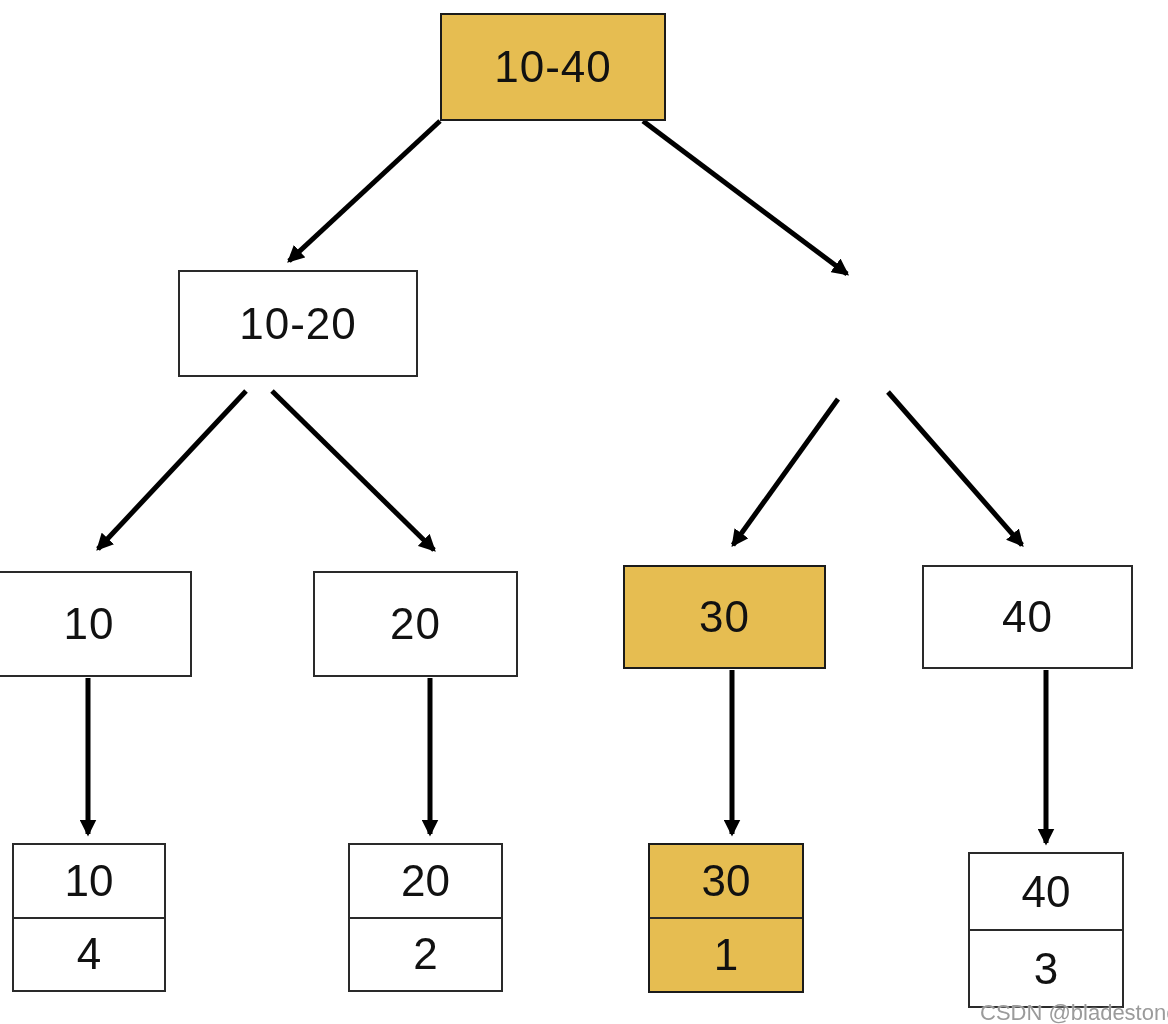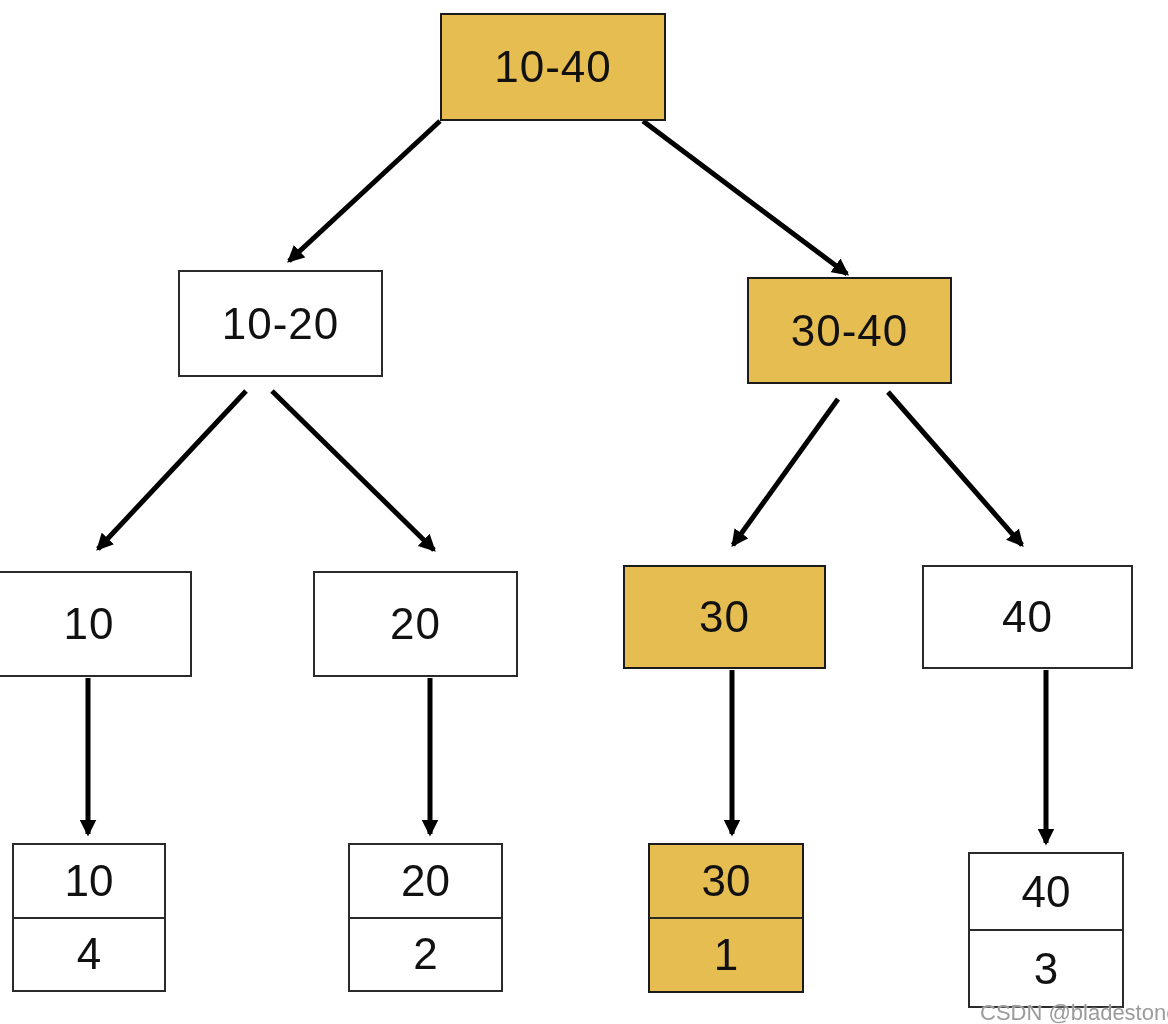--- a/index.html
+++ b/index.html
@@ -42,21 +42,21 @@
   .leaf .cell{
     flex:1;
     display:flex;
     align-items:center;
     justify-content:center;
     font-size:44px;
   }
   .leaf .cell + .cell{border-top:2px solid var(--border);}
   
   .n-root {left:440px; top:13px;  width:226px; height:108px;}
-  .n-1020 {left:178px; top:270px; width:205px; height:107px;}
+  .n-1020 {left:178px; top:270px; width:240px; height:107px;}
   .n-3040 {left:747px; top:277px; width:205px; height:107px;}
   .n-10   {left:-14px; top:571px; width:206px; height:106px;}
   .n-20   {left:313px; top:571px; width:205px; height:106px;}
   .n-30   {left:623px; top:565px; width:203px; height:104px;}
   .n-40   {left:922px; top:565px; width:211px; height:104px;}
   .l-10   {left:12px;  top:843px; width:154px; height:149px;}
   .l-20   {left:348px; top:843px; width:155px; height:149px;}
   .l-30   {left:648px; top:843px; width:156px; height:150px;}
   .l-40   {left:968px; top:852px; width:156px; height:156px;}
   .watermark{
@@ -92,23 +92,20 @@
     <line x1="1046" y1="670" x2="1046" y2="843" stroke="#000" stroke-width="5" marker-end="url(#ah)"></line>
   </svg>
 
   <div class="node gold n-root">
     <span>10-40</span>
   </div>
 
   <div class="node n-1020">
     <span>10-20</span>
   </div>
-  <div class="node gold n-3040">
-    <span>30-40</span>
-  </div>
 
   <div class="node n-10">
     <span>10</span>
   </div>
   <div class="node n-20">
     <span>20</span>
   </div>
   <div class="node gold n-30">
     <span>30</span>
   </div>

